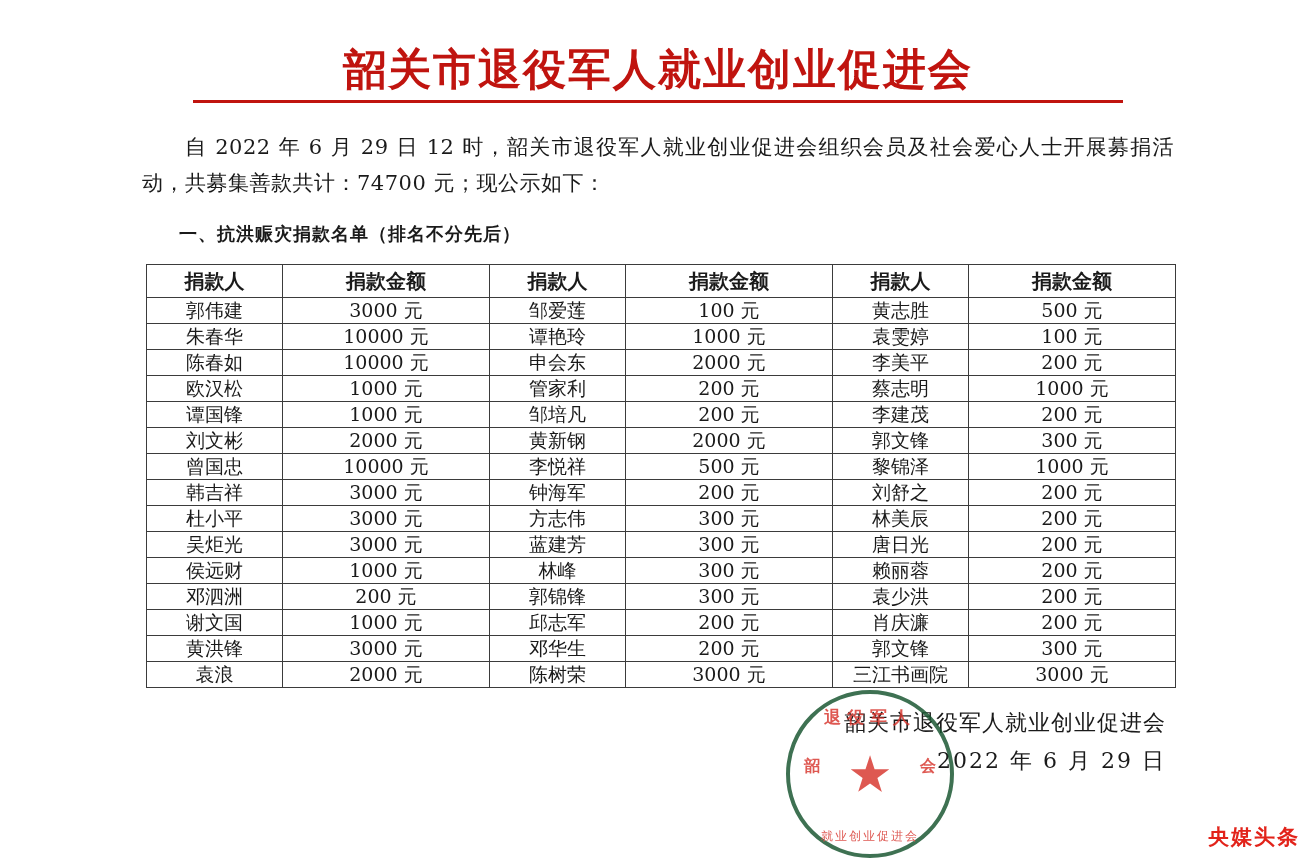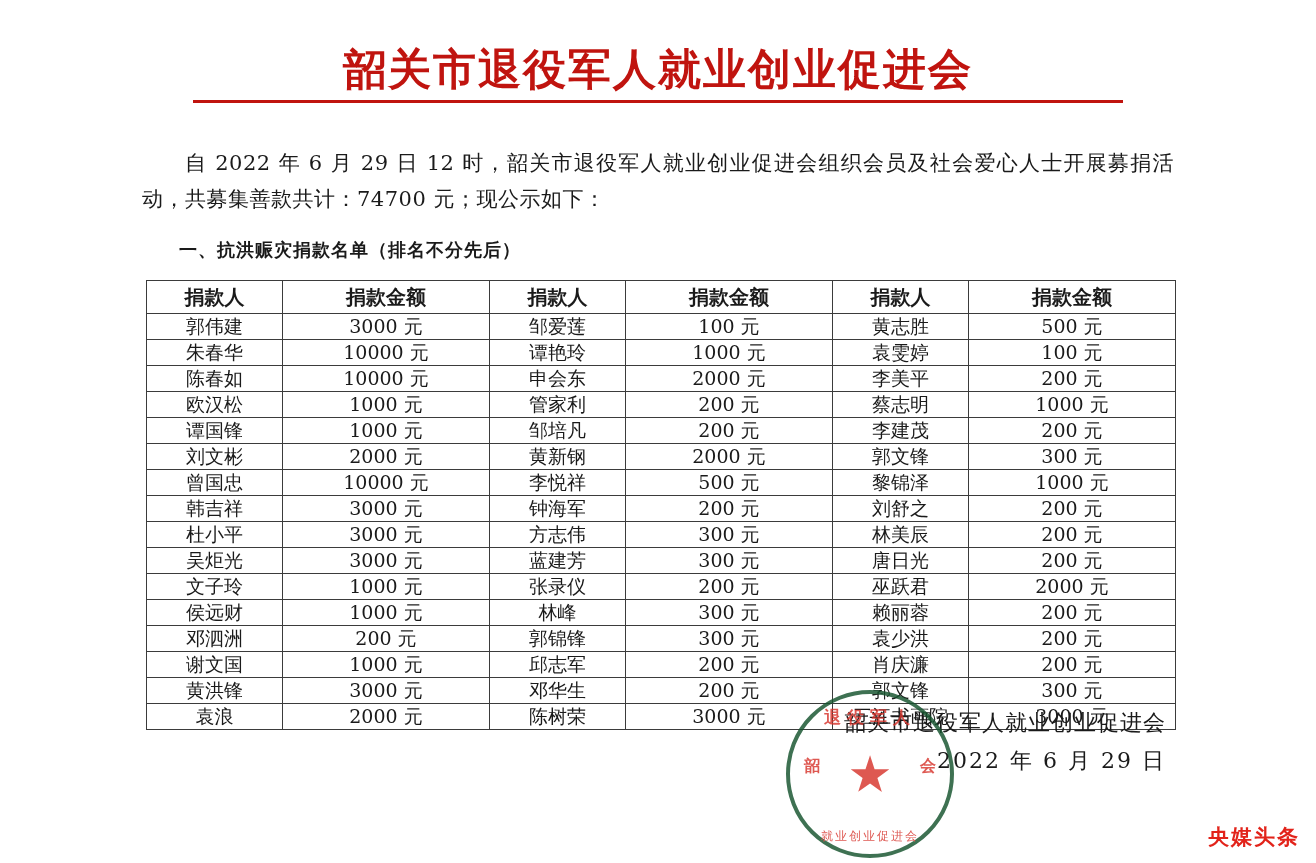--- a/index.html
+++ b/index.html
@@ -53,21 +53,21 @@
     display: block;
     font-size: 25px;
     margin-top: 5px;
   }
 
   
   .body-para {
     font-size: 21px;
     line-height: 1.72;
     text-align: justify;
-    margin-top: 42px;
+    margin-top: 26px;
     text-indent: 2.05em;
     letter-spacing: 0.5px;
   }
   .section-heading {
     font-size: 18px;
     font-weight: bold;
     margin-top: 14px;
     text-indent: 2.05em;
     letter-spacing: 1px;
   }
@@ -288,28 +288,20 @@
         </tr>
         <tr>
           <td>吴炬光</td>
           <td>3000 元</td>
           <td>蓝建芳</td>
           <td>300 元</td>
           <td>唐日光</td>
           <td>200 元</td>
         </tr>
         <tr>
-          <td>文子玲</td>
-          <td>1000 元</td>
-          <td>张录仪</td>
-          <td>200 元</td>
-          <td>巫跃君</td>
-          <td>2000 元</td>
-        </tr>
-        <tr>
           <td>侯远财</td>
           <td>1000 元</td>
           <td>林峰</td>
           <td>300 元</td>
           <td>赖丽蓉</td>
           <td>200 元</td>
         </tr>
         <tr>
           <td>邓泗洲</td>
           <td>200 元</td>

